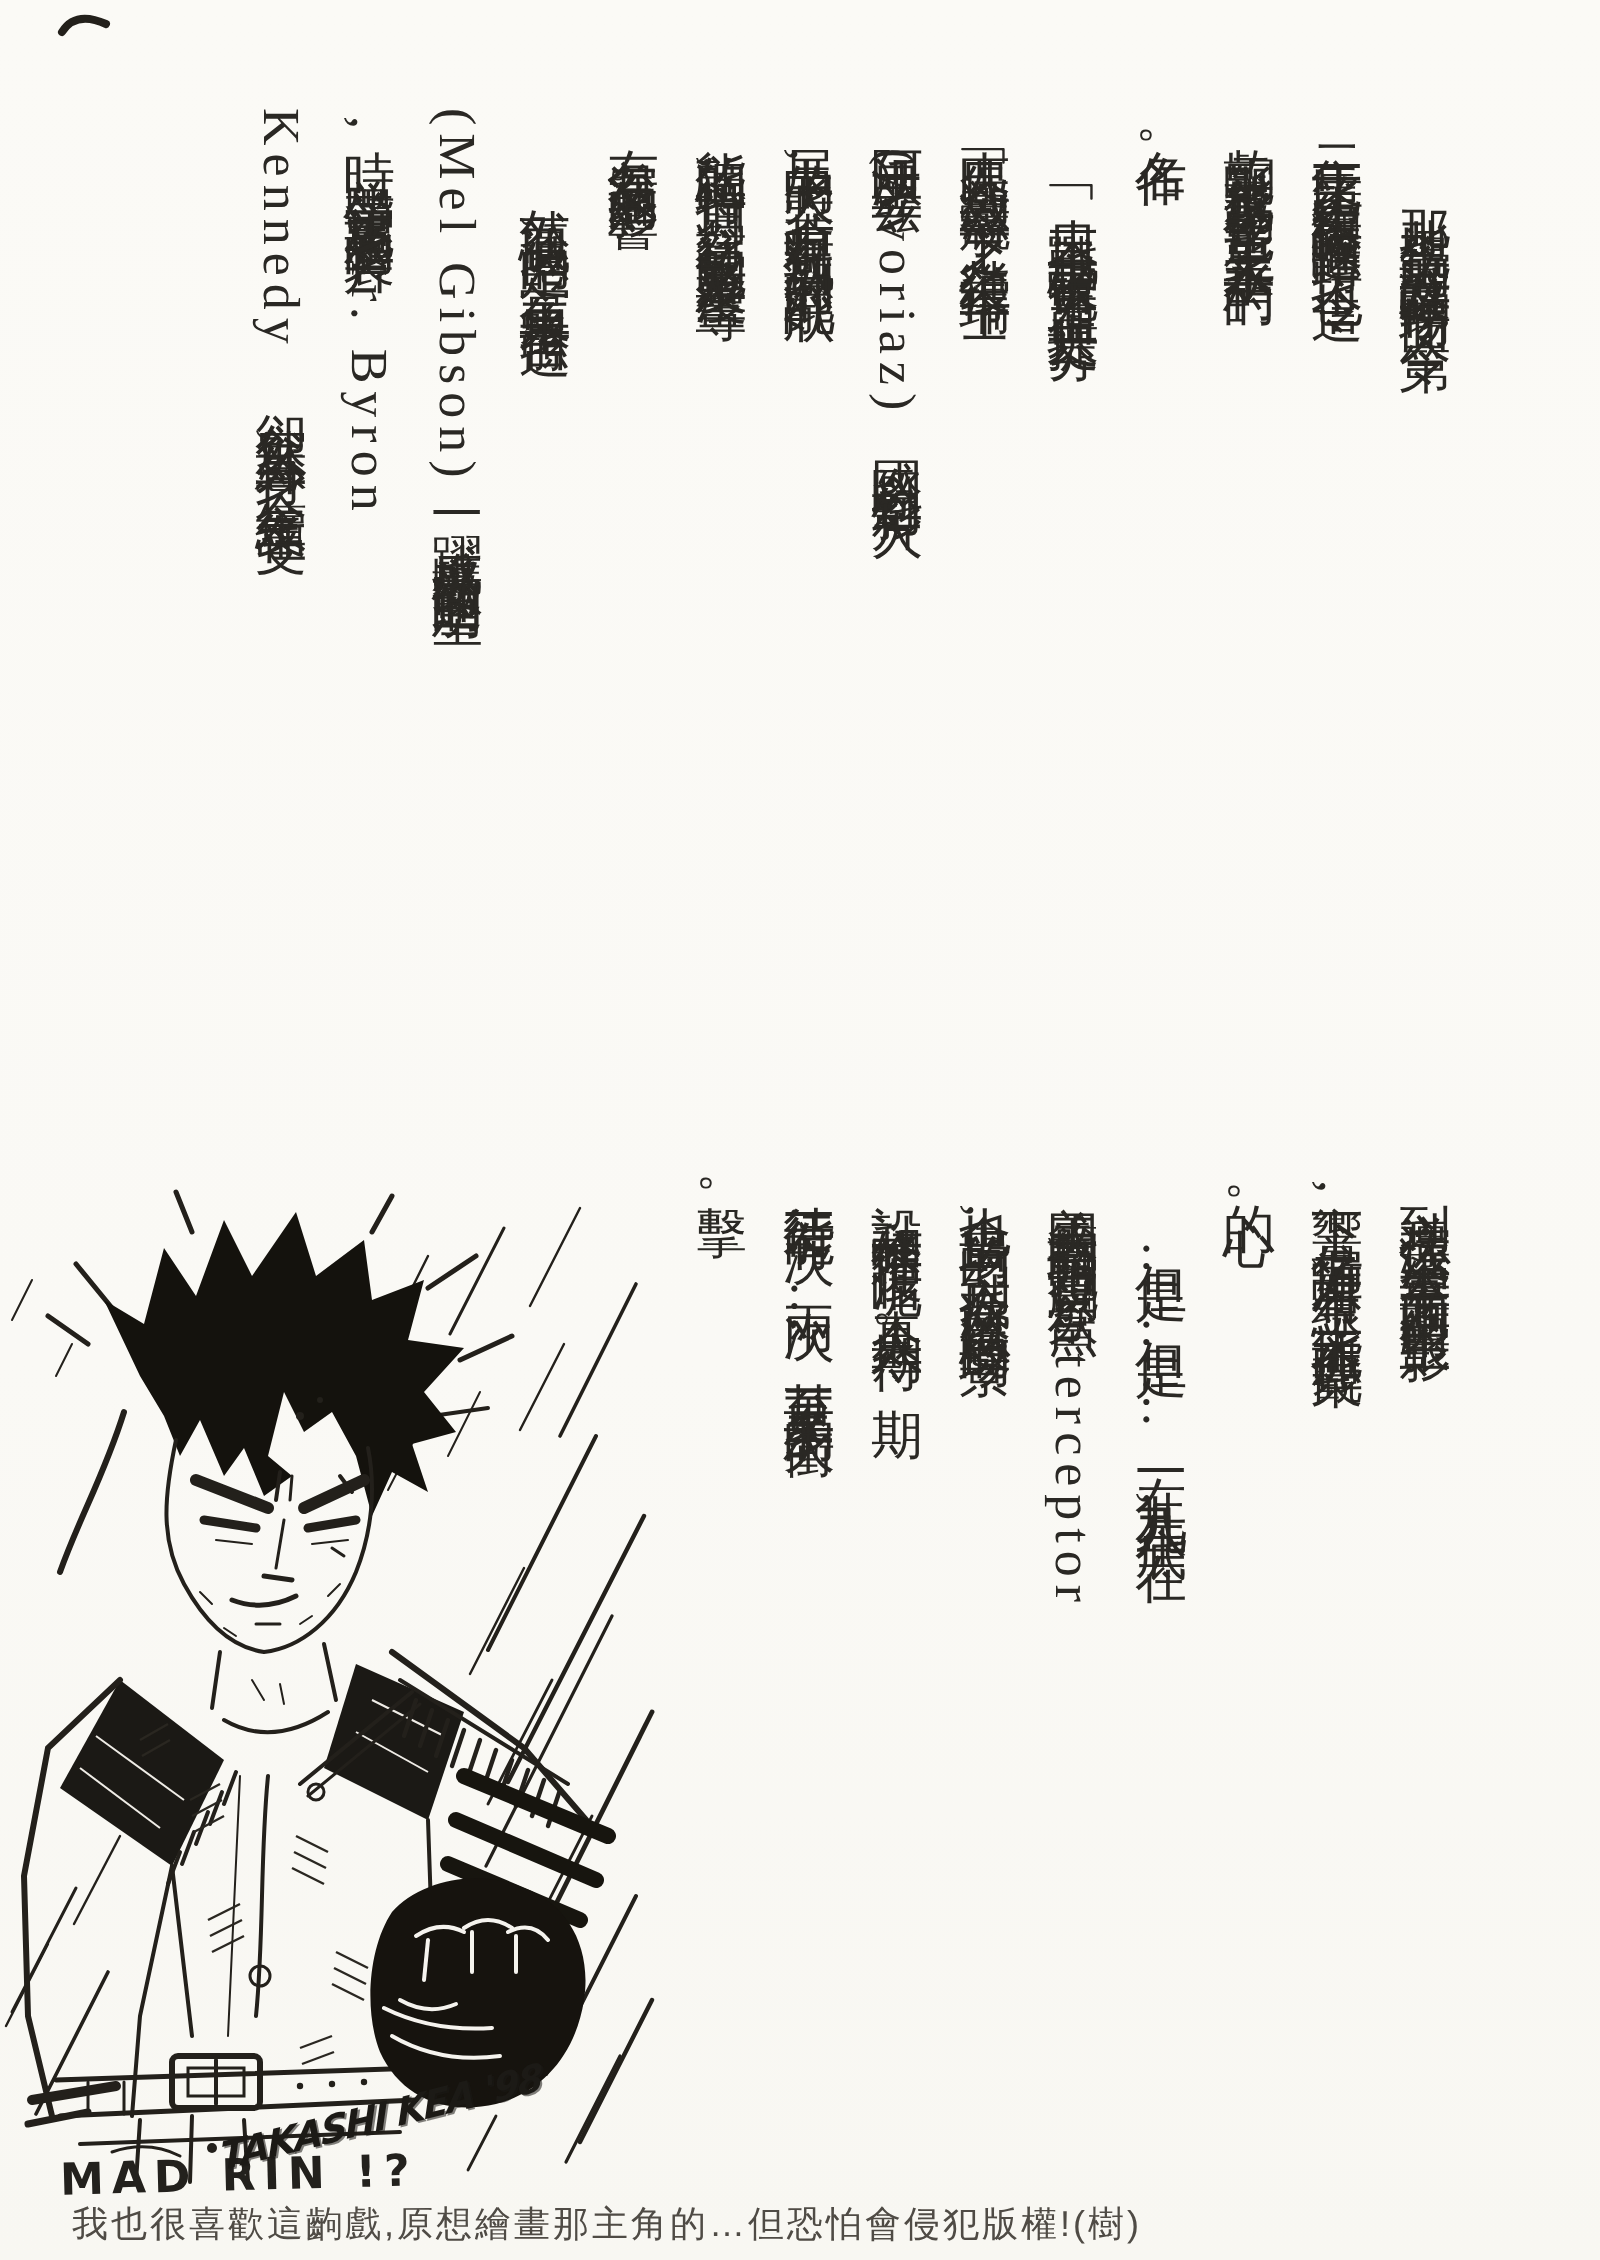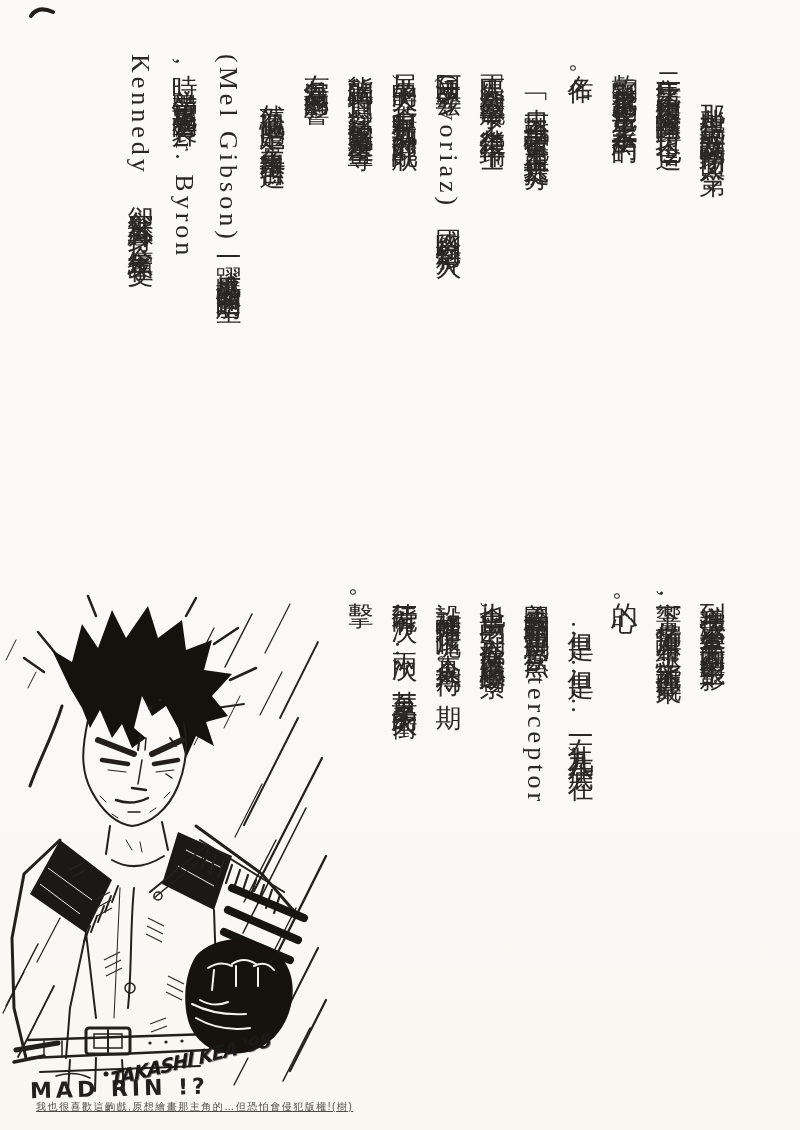--- a/index.html
+++ b/index.html
@@ -25,22 +25,22 @@
   }
   #artist-sig{
     position:absolute;left:108px;top:1048px;
     font-family:"DejaVu Sans",sans-serif;font-style:italic;font-weight:bold;
     font-size:19px;letter-spacing:-1px;color:#1c1a16;
     transform:rotate(-14deg) skewX(-12deg);
     text-shadow:1px 1px 0 rgba(28,26,22,.55);
   }
   #caption{
     position:absolute;left:36px;top:1100px;width:560px;
-    font-family:"Liberation Sans",sans-serif;font-size:10px;
-    letter-spacing:1.5px;color:#4f4b45;white-space:nowrap;text-decoration:underline;
+    font-family:"Liberation Sans",sans-serif;font-size:18px;
+    letter-spacing:1.5px;color:#4f4b45;white-space:nowrap;
   }
   svg .ink{stroke:#23201b;fill:none;stroke-linecap:round;}
 </style>
 </head>
 <body>
 
 <svg id="corner-mark" viewBox="0 0 30 18">
   <path class="ink" d="M3,12 C8,4 16,4 25,8" stroke-width="4"></path>
 </svg>
 

